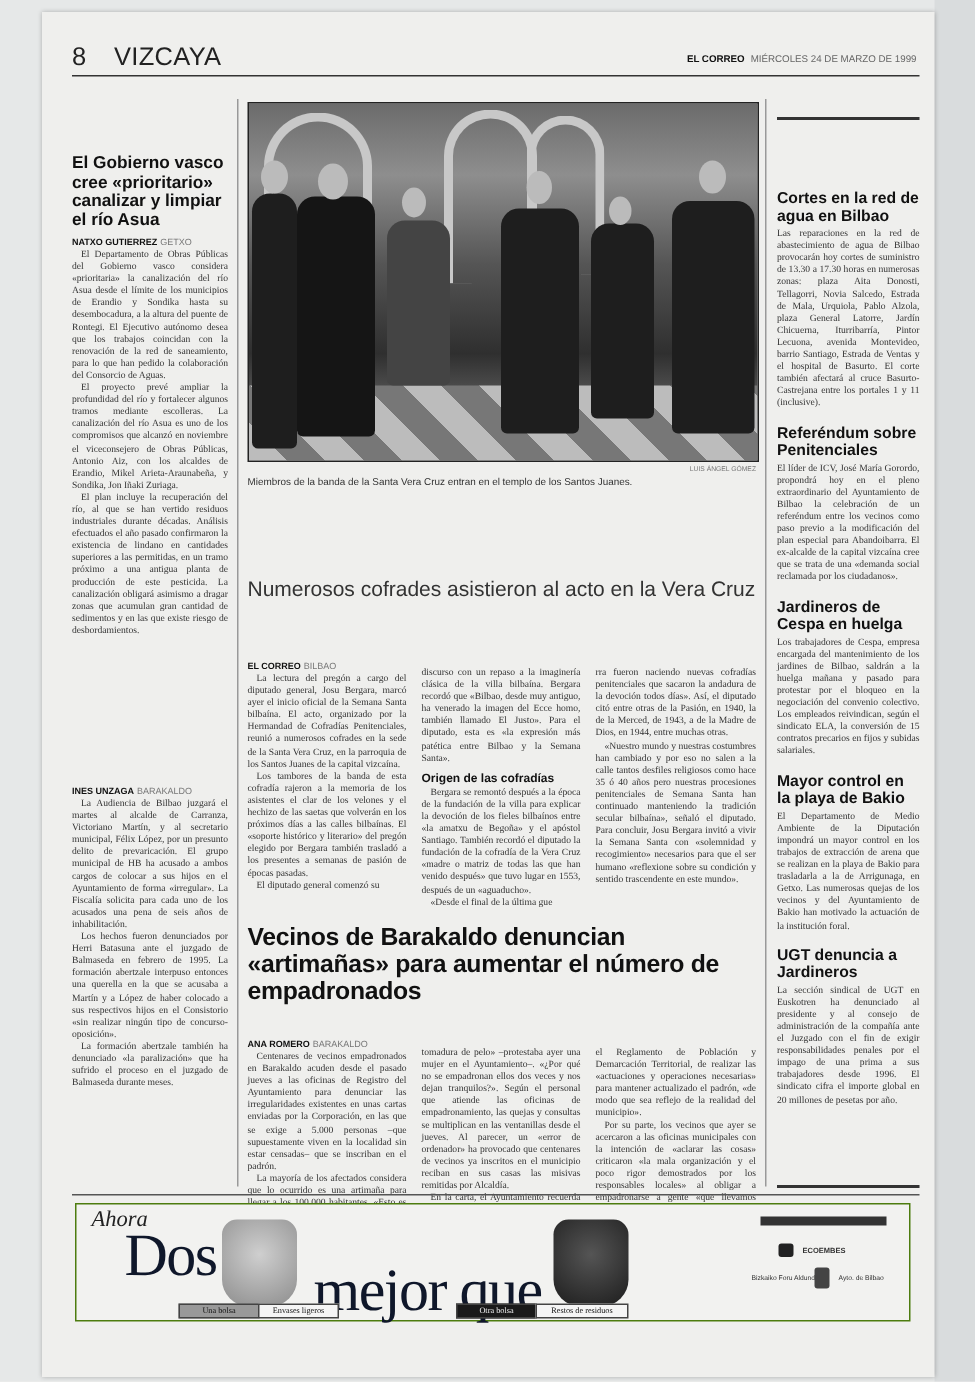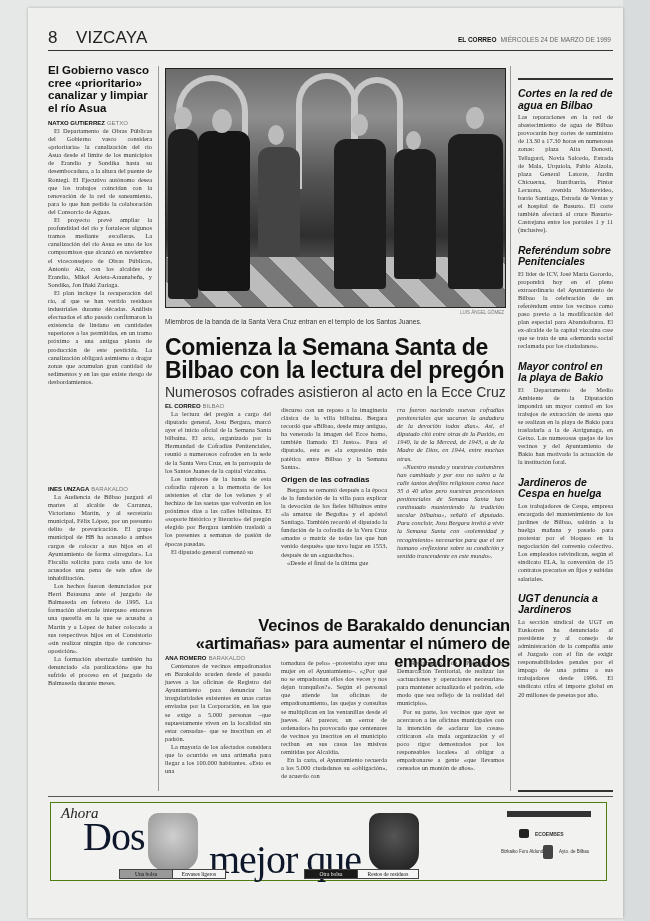--- a/index.html
+++ b/index.html
@@ -4,40 +4,40 @@
 <style>
   html,body{margin:0;padding:0;}
   body{width:650px;height:921px;background:#e6e8e8;position:relative;overflow:hidden;font-family:"Liberation Serif",serif;color:#1a1a1a;}
   .page{position:absolute;left:28px;top:8px;width:595px;height:910px;background:#efefed;box-shadow:0 0 3px rgba(0,0,0,0.25);}
   .rightshade{position:absolute;left:623px;top:0;width:27px;height:921px;background:#d9dcdd;}
   .header{position:absolute;left:20px;top:18px;width:565px;height:24px;border-bottom:1px solid #333;}
   .pagenum{position:absolute;left:0;top:2px;font-family:"Liberation Sans",sans-serif;font-size:17px;color:#222;}
   .section{position:absolute;left:28px;top:2px;font-family:"Liberation Sans",sans-serif;font-size:17px;color:#222;letter-spacing:0.2px;}
   .masthead{position:absolute;right:2px;top:10px;font-family:"Liberation Sans",sans-serif;font-size:6.5px;color:#666;}
   .masthead b{color:#111;font-weight:bold;margin-right:4px;}
-  .col{position:absolute;}
+  .col{position:absolute;margin-top:39px;}
   .brief-h{font-family:"Liberation Sans",sans-serif;font-weight:bold;color:#111;line-height:1.1;margin:0;}
   .body-text{font-size:6.4px;line-height:8.1px;text-align:justify;color:#333;}
   .body-text p{margin:0;text-indent:6px;}
   .byline{font-family:"Liberation Sans",sans-serif;font-size:6px;font-weight:bold;color:#111;margin:6px 0 1px;}
   .byline span{font-weight:normal;color:#777;margin-left:2px;}
   .vrule{position:absolute;width:1px;background:#999;}
   .hrule{position:absolute;height:2px;background:#333;}
   .photo{position:absolute;left:137px;top:60px;width:339px;height:238px;background:linear-gradient(180deg,#6b6b6b 0%,#8e8e8e 20%,#555 45%,#2f2f2f 70%,#8a8a8a 100%);overflow:hidden;border:1px solid #222;}
   .photo .arch{position:absolute;border:6px solid #c8c8c8;border-bottom:none;border-radius:40px 40px 0 0;}
   .photo .fig{position:absolute;background:#1e1e1e;border-radius:12px 12px 4px 4px;}
   .photo .head{position:absolute;background:#bbb;border-radius:50%;}
   .photo .floor{position:absolute;left:0;bottom:0;width:100%;height:50px;background:repeating-linear-gradient(45deg,#bcbcbc 0 18px,#777 18px 36px);}
   .credit{position:absolute;left:137px;top:302px;width:339px;text-align:right;font-family:"Liberation Sans",sans-serif;font-size:4.5px;color:#777;}
   .caption{position:absolute;left:137px;top:310px;width:339px;font-family:"Liberation Sans",sans-serif;font-size:6.6px;color:#333;}
   .main-h{position:absolute;left:137px;top:328px;width:345px;font-family:"Liberation Sans",sans-serif;font-weight:bold;font-size:23px;line-height:23px;color:#111;letter-spacing:-0.3px;}
   .main-sub{position:absolute;left:137px;top:376px;width:345px;font-family:"Liberation Sans",sans-serif;font-size:14px;color:#333;white-space:nowrap;}
   .sub-h{font-family:"Liberation Sans",sans-serif;font-weight:bold;font-size:8px;color:#111;margin:4px 0 2px;}
-  .h2{position:absolute;left:137px;top:608px;width:345px;font-family:"Liberation Sans",sans-serif;font-weight:bold;font-size:16.5px;line-height:18px;color:#111;letter-spacing:-0.2px;text-align:right;}
-  .italic{font-style:italic;}
+  .h2{position:absolute;left:137px;top:608px;width:345px;font-family:"Liberation Sans",sans-serif;font-weight:bold;font-size:16.5px;line-height:18px;color:#111;letter-spacing:-0.2px;}
+  .italic{}
   .ad{position:absolute;left:50px;top:802px;width:555px;height:77px;border:1px solid #4d7c0f;background:#f2f2f0;}
   .ad-ahora{position:absolute;left:10px;top:2px;font-family:"Liberation Serif",serif;font-style:italic;font-size:15px;color:#222;}
   .ad-word{position:absolute;font-family:"Liberation Serif",serif;font-size:40px;color:#0f172a;letter-spacing:-1px;}
   .bag{position:absolute;border-radius:10px 10px 18px 18px;}
   .ad-tag{position:absolute;font-family:"Liberation Serif",serif;font-size:5.5px;text-align:center;line-height:8px;height:8px;border:1px solid #444;}
   .logos{position:absolute;left:448px;top:6px;width:100px;height:65px;}
   .logo-bar{position:absolute;left:8px;top:2px;width:84px;height:6px;background:#333;}
   .logo-small{position:absolute;font-family:"Liberation Sans",sans-serif;font-size:4.5px;color:#333;}
   .topbar{position:absolute;height:2px;background:#333;}
 </style>
@@ -87,22 +87,21 @@
     <div class="fig" style="left:168px;top:70px;width:52px;height:150px;"></div>
     <div class="head" style="left:185px;top:45px;width:17px;height:22px;"></div>
     <div class="fig" style="left:228px;top:80px;width:42px;height:130px;"></div>
     <div class="head" style="left:240px;top:62px;width:15px;height:19px;"></div>
     <div class="fig" style="left:282px;top:65px;width:55px;height:155px;"></div>
     <div class="head" style="left:300px;top:38px;width:18px;height:22px;"></div>
   </div>
   <div class="credit">LUIS ÁNGEL GÓMEZ</div>
   <div class="caption">Miembros de la banda de la Santa Vera Cruz entran en el templo de los Santos Juanes.</div>
 
-  <div class="main-h">Comienza la Semana Santa de Bilbao con la lectura del pregón</div>
-  <div class="main-sub">Numerosos cofrades asistieron al acto en la Ecce Cruz</div>
+  <div class="main-sub">Numerosos cofrades asistieron al acto en la Vera Cruz</div>
 
   <div class="col" style="left:137px;top:395px;width:106px;">
     <div class="byline" style="margin-top:0"><span style="font-weight:bold;color:#111;margin:0">EL CORREO</span><span>BILBAO</span></div>
     <div class="body-text">
       <p>La lectura del pregón a cargo del diputado general, Josu Bergara, marcó ayer el inicio oficial de la Semana Santa bilbaína. El acto, organizado por la Hermandad de Cofradías Penitenciales, reunió a numerosos cofrades en la sede de la Santa Vera Cruz, en la parroquia de los Santos Juanes de la capital vizcaína.</p>
       <p>Los tambores de la banda de esta cofradía rajeron a la memoria de los asistentes el clar de los velones y el hechizo de las saetas que volverán en los próximos días a las calles bilbaínas. El «soporte histórico y literario» del pregón elegido por Bergara también trasladó a los presentes a semanas de pasión de épocas pasadas.</p>
       <p>El diputado general comenzó su</p>
     </div>
   </div>
   <div class="col" style="left:253px;top:398px;width:106px;">
@@ -149,26 +148,26 @@
   <div class="col" style="left:490px;top:80px;width:95px;">
     <div>
       <h3 class="brief-h italic" style="font-size:10.5px;">Cortes en la red de agua en Bilbao</h3>
       <div class="body-text" style="margin-top:2px">Las reparaciones en la red de abastecimiento de agua de Bilbao provocarán hoy cortes de suministro de 13.30 a 17.30 horas en numerosas zonas: plaza Aita Donosti, Tellagorri, Novia Salcedo, Estrada de Mala, Urquiola, Pablo Alzola, plaza General Latorre, Jardín Chicuerna, Iturribarría, Pintor Lecuona, avenida Montevideo, barrio Santiago, Estrada de Ventas y el hospital de Basurto. El corte también afectará al cruce Basurto-Castrejana entre los portales 1 y 11 (inclusive).</div>
     </div>
     <div style="margin-top:10px">
       <h3 class="brief-h italic" style="font-size:10.5px;">Referéndum sobre Penitenciales</h3>
       <div class="body-text" style="margin-top:2px">El líder de ICV, José María Gorordo, propondrá hoy en el pleno extraordinario del Ayuntamiento de Bilbao la celebración de un referéndum entre los vecinos como paso previo a la modificación del plan especial para Abandoibarra. El ex-alcalde de la capital vizcaína cree que se trata de una «demanda social reclamada por los ciudadanos».</div>
     </div>
     <div style="margin-top:10px">
+      <h3 class="brief-h italic" style="font-size:10.5px;">Jardineros de Cespa en huelga</h3>
+      <div class="body-text" style="margin-top:2px">Los trabajadores de Cespa, empresa encargada del mantenimiento de los jardines de Bilbao, saldrán a la huelga mañana y pasado para protestar por el bloqueo en la negociación del convenio colectivo. Los empleados reivindican, según el sindicato ELA, la conversión de 15 contratos precarios en fijos y subidas salariales.</div>
+    </div>
+    <div style="margin-top:10px">
       <h3 class="brief-h italic" style="font-size:10.5px;">Mayor control en la playa de Bakio</h3>
       <div class="body-text" style="margin-top:2px">El Departamento de Medio Ambiente de la Diputación impondrá un mayor control en los trabajos de extracción de arena que se realizan en la playa de Bakio para trasladarla a la de Arrigunaga, en Getxo. Las numerosas quejas de los vecinos y del Ayuntamiento de Bakio han motivado la actuación de la institución foral.</div>
-    </div>
-    <div style="margin-top:10px">
-      <h3 class="brief-h italic" style="font-size:10.5px;">Jardineros de Cespa en huelga</h3>
-      <div class="body-text" style="margin-top:2px">Los trabajadores de Cespa, empresa encargada del mantenimiento de los jardines de Bilbao, saldrán a la huelga mañana y pasado para protestar por el bloqueo en la negociación del convenio colectivo. Los empleados reivindican, según el sindicato ELA, la conversión de 15 contratos precarios en fijos y subidas salariales.</div>
     </div>
     <div style="margin-top:10px">
       <h3 class="brief-h italic" style="font-size:10.5px;">UGT denuncia a Jardineros</h3>
       <div class="body-text" style="margin-top:2px">La sección sindical de UGT en Euskotren ha denunciado al presidente y al consejo de administración de la compañía ante el Juzgado con el fin de exigir responsabilidades penales por el impago de una prima a sus trabajadores desde 1996. El sindicato cifra el importe global en 20 millones de pesetas por año.</div>
     </div>
   </div>
   <div class="topbar" style="left:490px;top:782px;width:95px;"></div>
 
   <div class="hrule" style="left:20px;top:788px;width:565px;height:1px;background:#555;"></div>
 </div>

